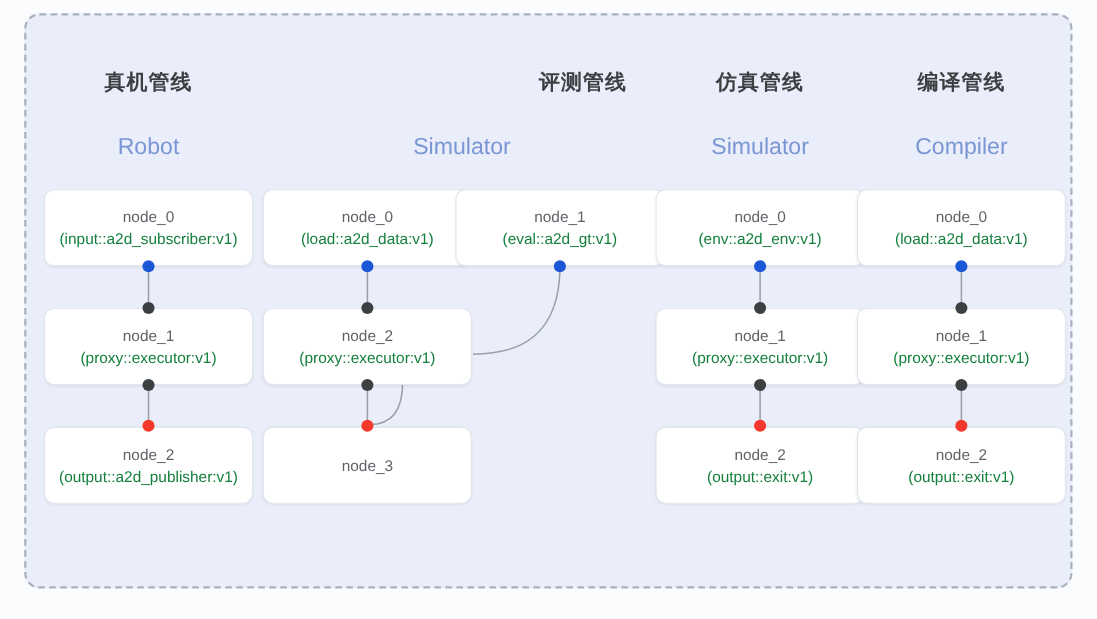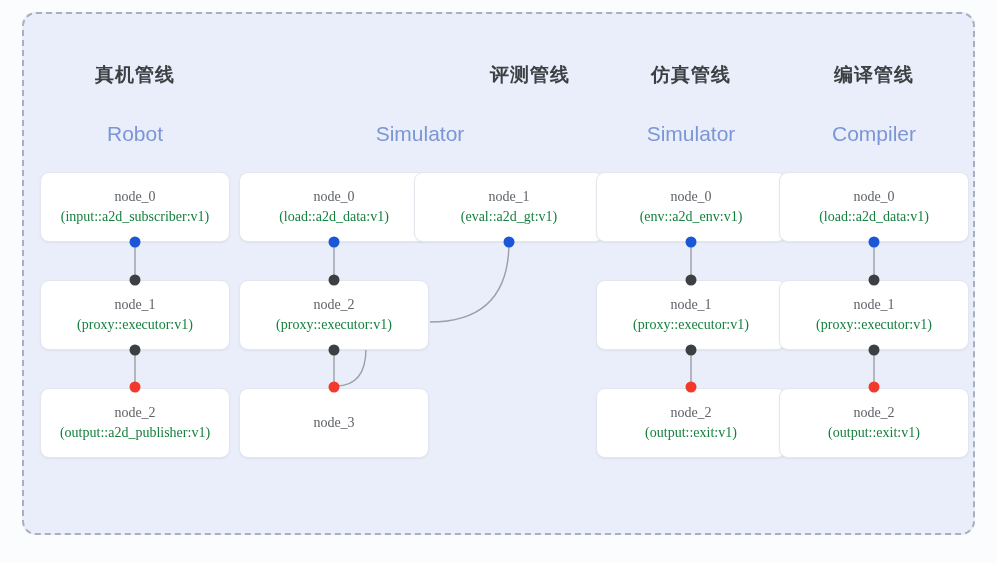--- a/index.html
+++ b/index.html
@@ -64,21 +64,20 @@
     height: 70px;
     box-sizing: border-box;
     background: #ffffff;
     border: 1px solid #e3e6ec;
     border-radius: 9px;
     display: flex;
     flex-direction: column;
     align-items: center;
     justify-content: center;
     box-shadow: 0 1px 2px rgba(60,64,67,0.07);
-    font-family: Liberation Serif, serif;
   }
   .node-name {
     font-size: 14px;
     color: #5f6368;
     line-height: 20px;
   }
   .node-spec {
     font-size: 14px;
     color: #15803d;
     line-height: 20px;

